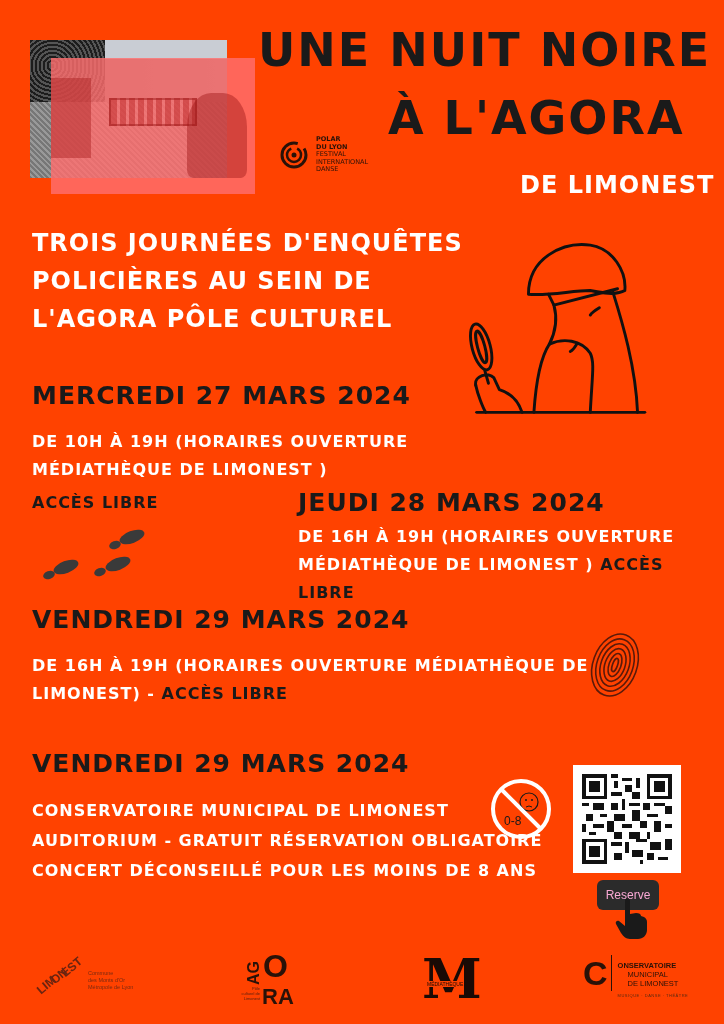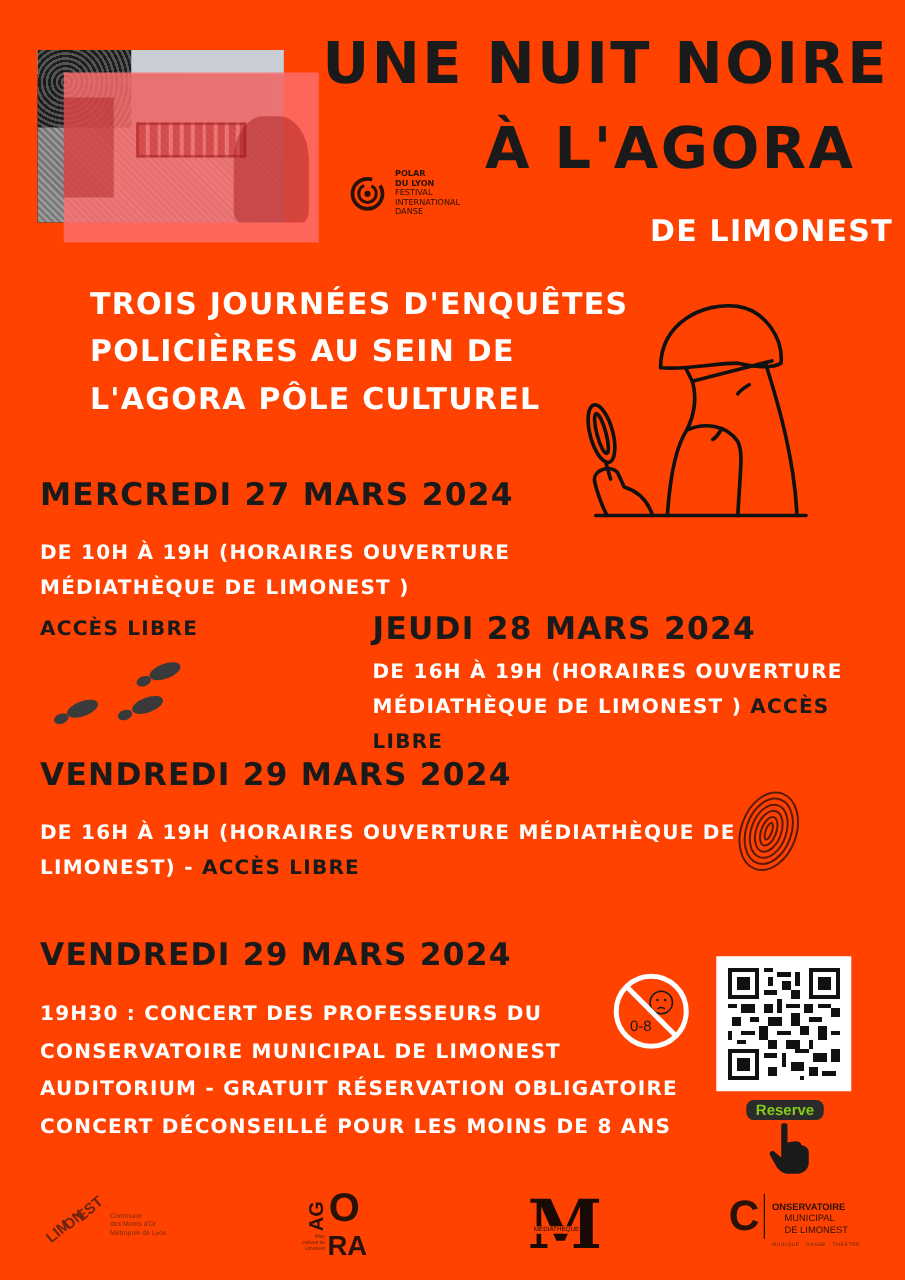--- a/index.html
+++ b/index.html
@@ -57,21 +57,21 @@
   
   .title1 { left: 258px; top: 22px; font-size: 46px; line-height: 56px; letter-spacing: 2px; }
   .title2 { left: 388px; top: 90px; font-size: 46px; line-height: 56px; letter-spacing: 2px; }
   .subtitle { left: 520px; top: 170px; font-size: 24px; line-height: 30px; }
 
   
   .qdp { left: 280px; top: 136px; display: flex; align-items: center; gap: 8px; }
   .qdp-text { font-size: 6.5px; line-height: 7.5px; color: #2a1208; }
   .qdp-text b { font-weight: bold; display: block; }
 
-  .intro { left: 32px; top: 224px; font-size: 24px; line-height: 38px; width: 480px; margin-left: 40px; }
+  .intro { left: 32px; top: 224px; font-size: 24px; line-height: 38px; width: 480px; }
 
   
   .detective { left: 463px; top: 226px; }
 
   .dayhead { font-size: 25px; line-height: 32px; letter-spacing: 1px; text-align: center; }
   .info { font-size: 16px; line-height: 28px; letter-spacing: 1px; }
 
   .d1 { left: 32px; top: 380px; }
   .d1info { left: 32px; top: 428px; width: 420px; }
   .d1libre { left: 32px; top: 489px; }
@@ -84,23 +84,23 @@
 
   .d4 { left: 32px; top: 748px; }
   .d4info { left: 32px; top: 796px; width: 540px; line-height: 30px; }
 
   .footsteps { left: 40px; top: 525px; }
   .fingerprint { left: 585px; top: 630px; }
   .noentry { left: 490px; top: 778px; }
 
   .qr { left: 573px; top: 765px; width: 108px; height: 108px; background: #ffffff; padding: 9px; }
   .reserve {
-    left: 597px; top: 880px; width: 62px; height: 16px;
+    left: 597px; top: 880px; width: 62px; height: 30px;
     background: #2b2b2b; border-radius: 6px;
-    color: #84cc16; font-weight: bold; font-size: 12px;
+    color: #f9a8d4; font-weight: normal; font-size: 12px;
     font-family: "Liberation Sans", sans-serif;
     display: flex; align-items: center; justify-content: center;
   }
   .hand-icon { left: 614px; top: 898px; }
 
   
   .f-limonest { left: 36px; top: 960px; display: flex; align-items: center; gap: 8px; }
   .limo-mark { font-size: 12px; font-weight: bold; color: #6b2410; transform: rotate(-40deg); letter-spacing: 0px; font-family: "Liberation Sans", sans-serif; }
   .limo-text { font-size: 5.5px; line-height: 7px; color: #7a2a10; font-family: "Liberation Sans", sans-serif; }
 
@@ -204,21 +204,20 @@
     <ellipse cx="30" cy="35" rx="18" ry="27"></ellipse>
     <ellipse cx="30" cy="35" rx="14" ry="22"></ellipse>
     <ellipse cx="30" cy="35" rx="10" ry="17"></ellipse>
     <ellipse cx="30" cy="35" rx="6" ry="12"></ellipse>
     <ellipse cx="30" cy="35" rx="2.5" ry="7"></ellipse>
   </g>
 </svg>
 
 <div class="abs hand black dayhead d4">Vendredi 29 mars 2024</div>
 <div class="abs hand white info d4info">
-  <div>19h30 : Concert des professeurs du</div>
   <div> Conservatoire municipal de Limonest</div>
   <div>Auditorium - Gratuit réservation obligatoire</div>
   <div>Concert déconseillé pour les moins de 8 ans</div>
 </div>
 
 <div class="abs noentry">
   <svg width="62" height="62" viewBox="0 0 62 62">
     <circle cx="31" cy="31" r="28" fill="none" stroke="#ffffff" stroke-width="4"></circle>
     <circle cx="39" cy="24" r="9" fill="none" stroke="#1a1a1a" stroke-width="1.2"></circle>
     <circle cx="36" cy="22" r="1" fill="#1a1a1a"></circle>

